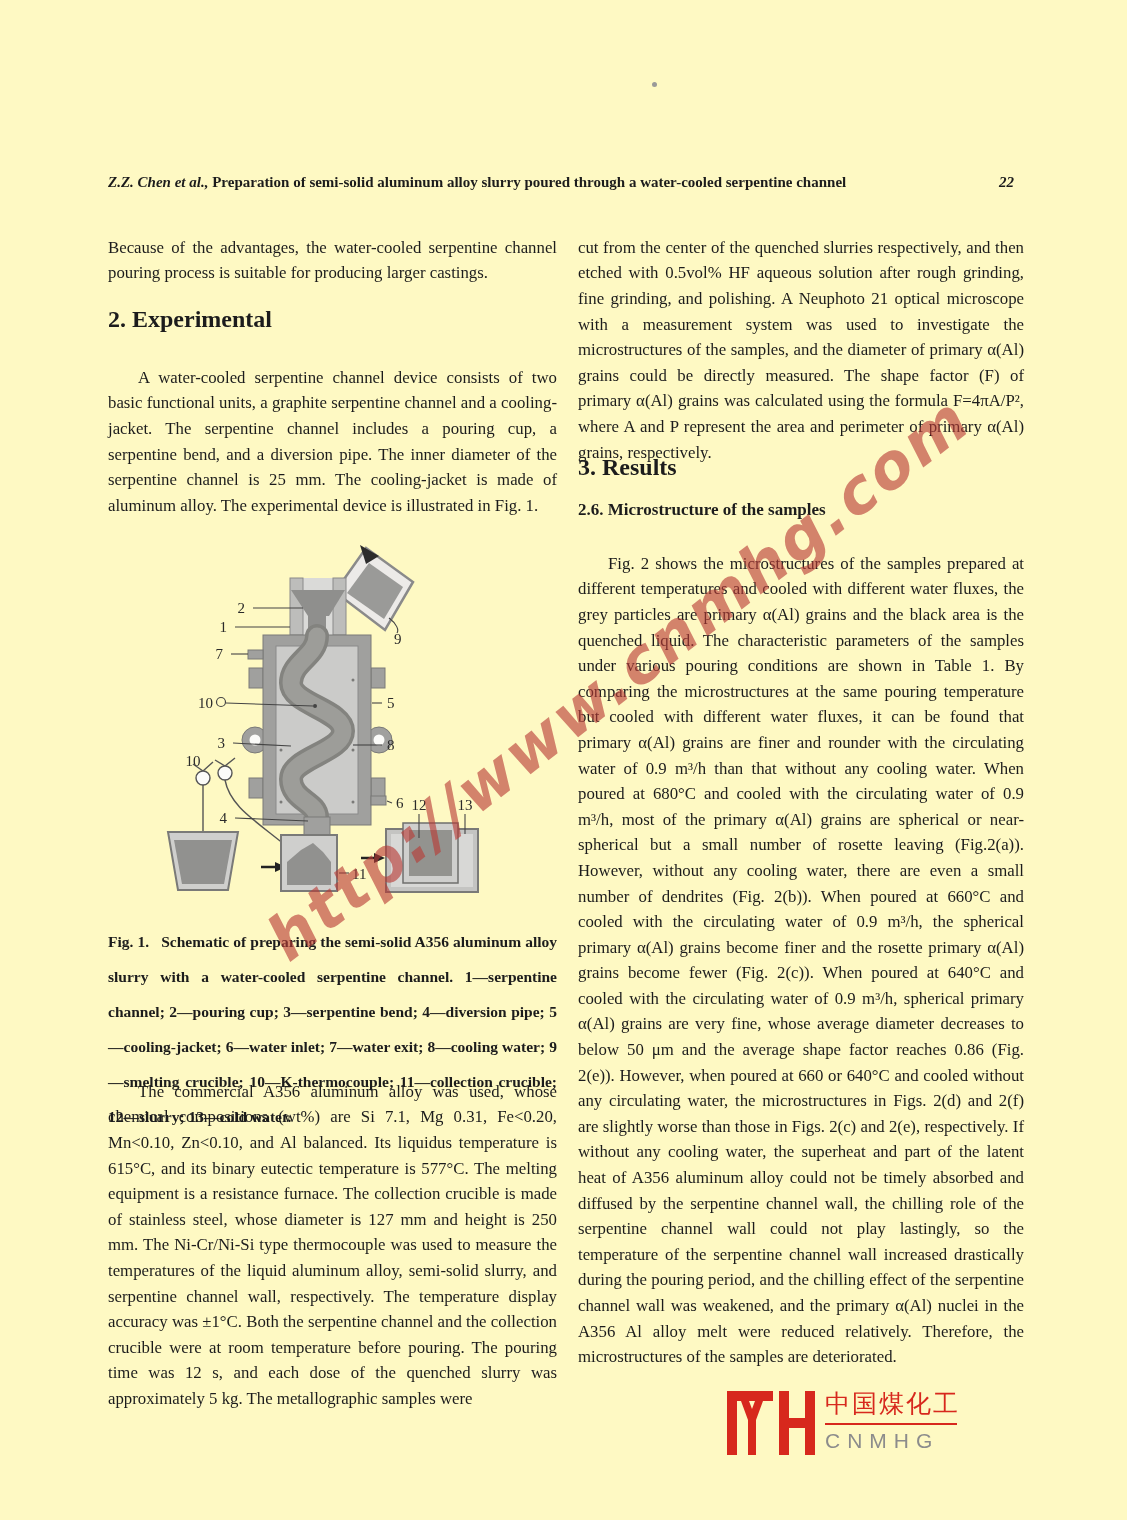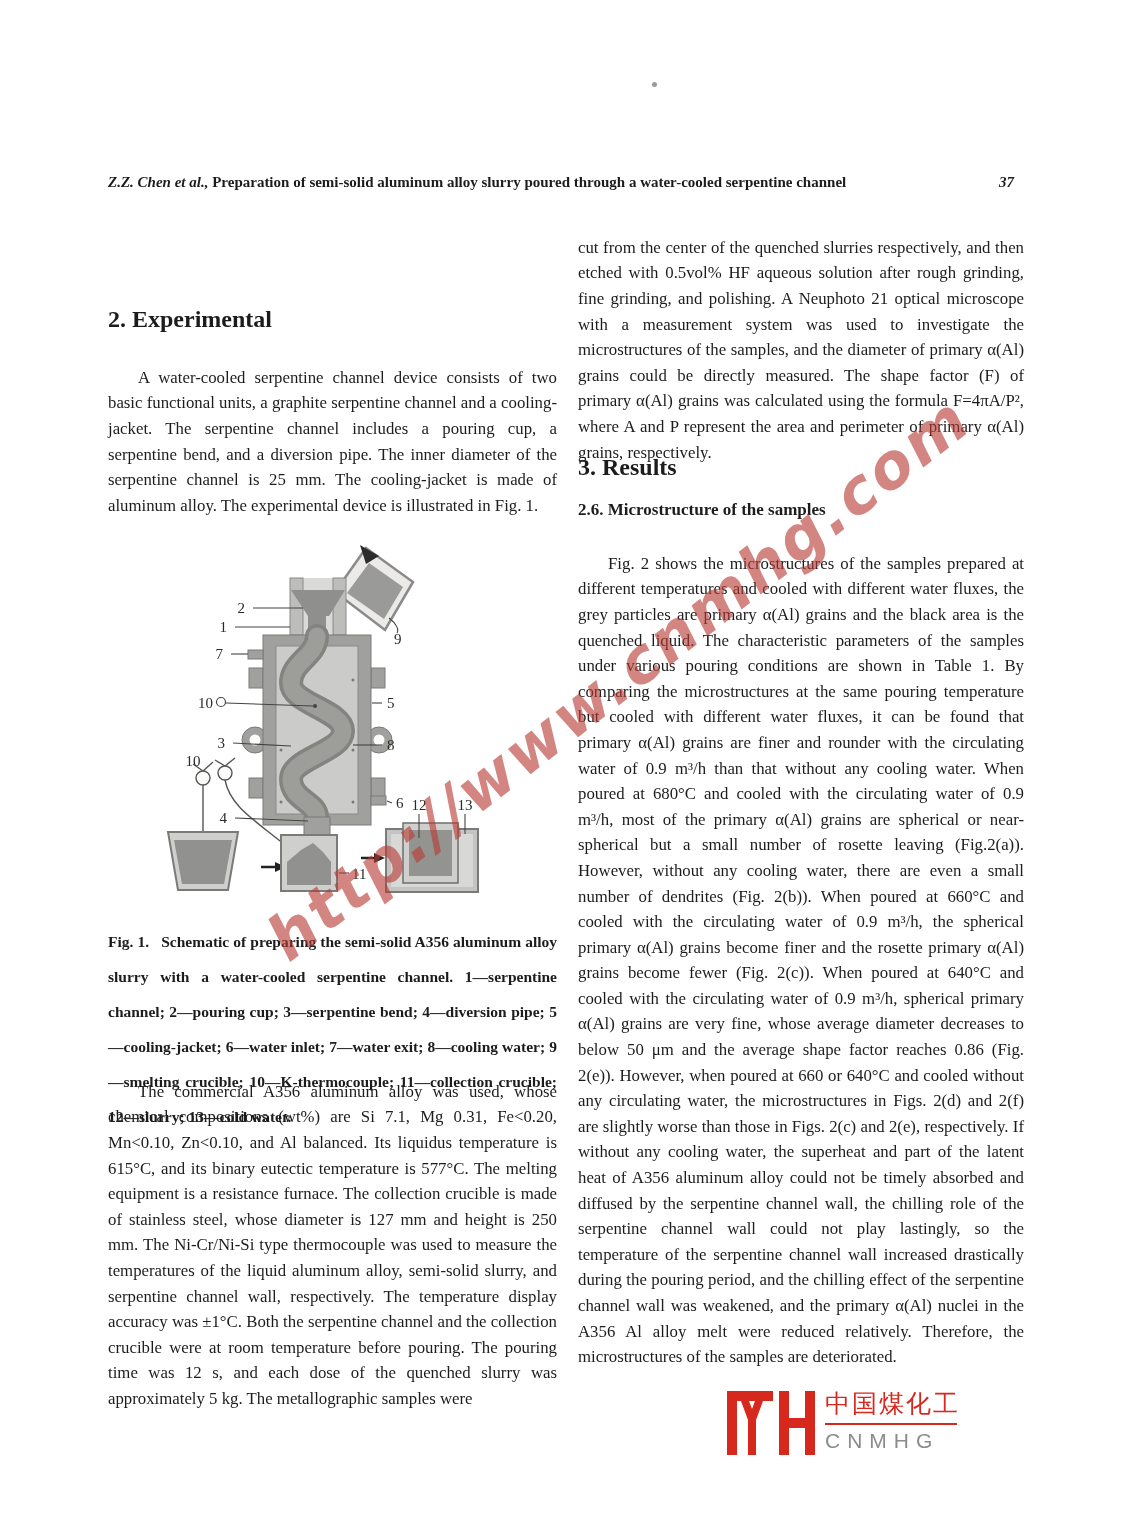--- a/index.html
+++ b/index.html
@@ -1,19 +1,19 @@
 <!DOCTYPE html>
 <html><head>
 <meta charset="utf-8">
 <style>
   html,body{margin:0;padding:0;background:#e8e8e6;}
   .page{
     position:relative;
     width:1127px;height:1520px;
-    background:#ffffff;
+    background:#fef9c3;
     font-family:"Liberation Serif", serif;
     color:#1c1c1c;
     overflow:hidden;
   }
   .hdr{
     position:absolute;left:108px;top:174px;width:914px;
     font-size:15px;font-weight:bold;white-space:nowrap;
   }
   .hdr .authors{font-style:italic;}
   .hdr .pageno{position:absolute;right:8px;top:0;font-style:italic;}
@@ -67,23 +67,24 @@
 </head>
 <body>
 
 <div class="page">
 
   <div class="dot"></div>
 
   <div class="hdr">
     <span class="authors">Z.Z. Chen et al.,</span>
     <span>Preparation of semi-solid aluminum alloy slurry poured through a water-cooled serpentine channel</span>
-    <span class="pageno">37</span>
+    <span class="pageno">22</span>
   </div>
 
+  <p class="para" style="left:108px;top:218px;">Because of the advantages, the water-cooled serpentine channel pouring process is suitable for producing larger castings.</p>
 
   <div class="h-sec" style="left:108px;top:306px;">2. Experimental</div>
 
   <p class="para indent" style="left:108px;top:348px;">A water-cooled serpentine channel device consists of two basic functional units, a graphite serpentine channel and a cooling-jacket. The serpentine channel includes a pouring cup, a serpentine bend, and a diversion pipe. The inner diameter of the serpentine channel is 25 mm. The cooling-jacket is made of aluminum alloy. The experimental device is illustrated in Fig. 1.</p>
 
   <div class="figwrap">
     <svg viewBox="0 0 400 368">
 
       <g>
         <path d="M178,50 C163,62 154,69 150,76" stroke="#9a9a98" stroke-width="9" fill="none"></path>

